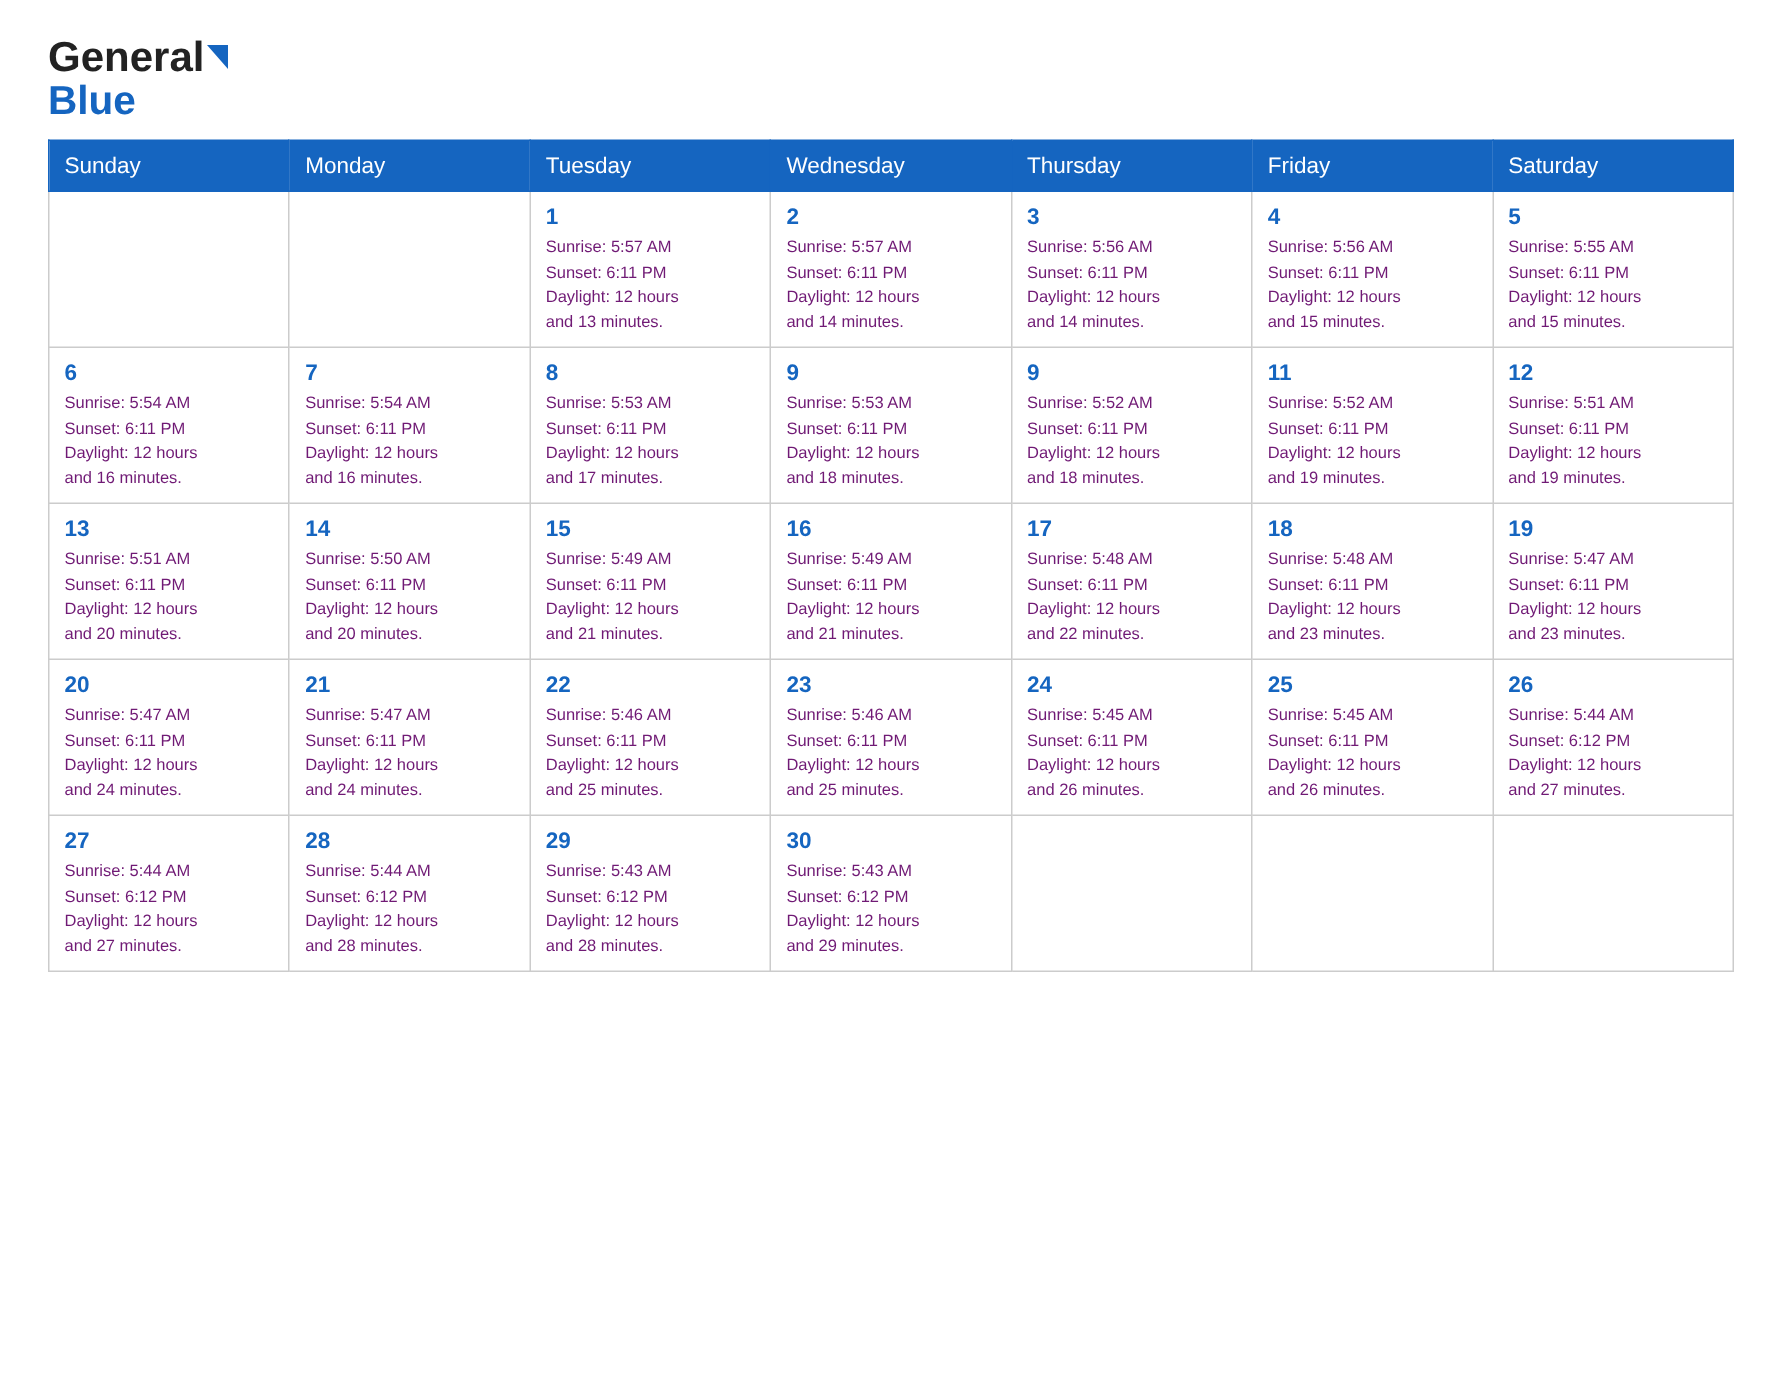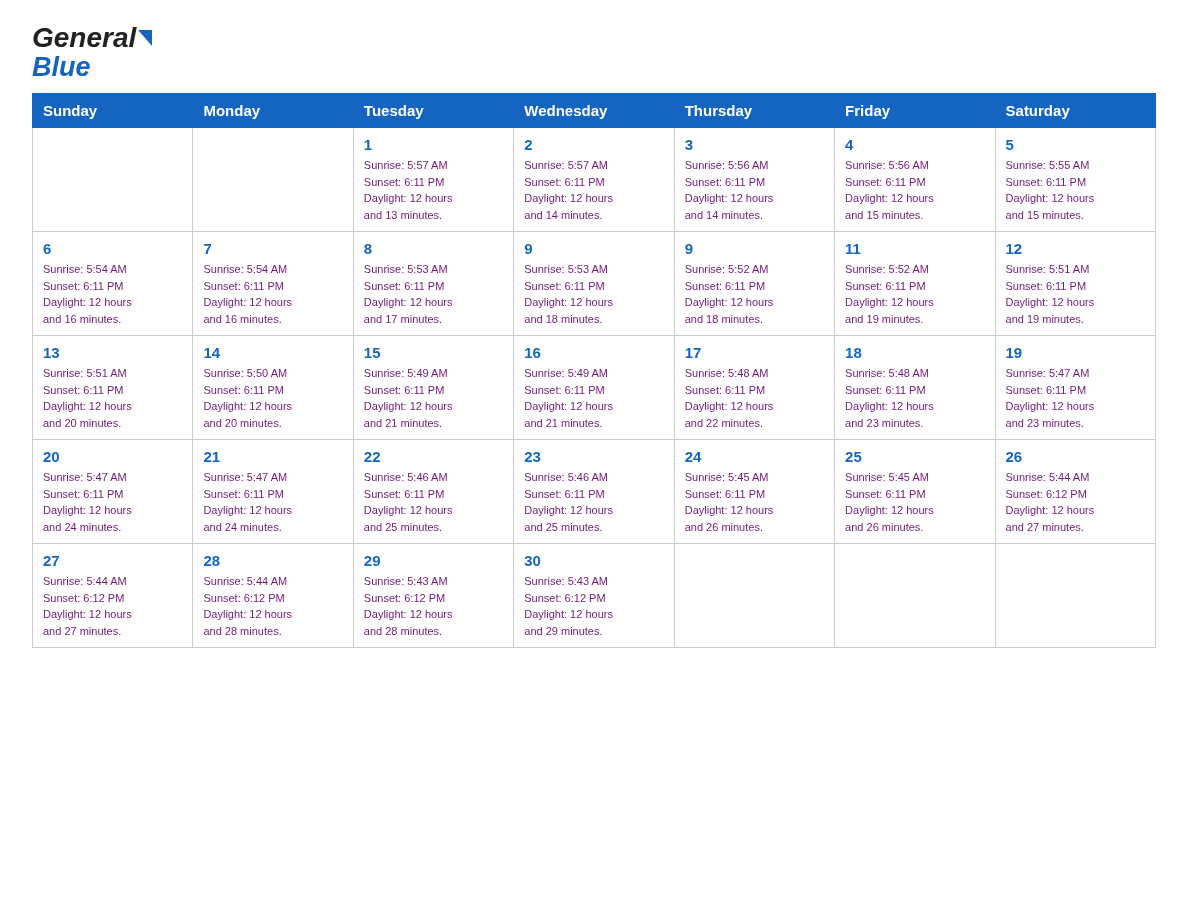--- a/index.html
+++ b/index.html
@@ -9,21 +9,20 @@
       color: #222;
       padding: 24px 32px;
       width: 1188px;
       min-height: 918px;
     }
     .header {
       display: flex;
       justify-content: space-between;
       align-items: flex-start;
       margin-bottom: 10px;
-      font-style: italic;
     }
     .logo {
       display: flex;
       flex-direction: column;
       align-items: flex-start;
     }
     .logo-text {
       font-size: 28px;
       font-weight: bold;
       color: #222;
@@ -61,21 +60,21 @@
     }
     .calendar {
       width: 100%;
       border-collapse: collapse;
       margin-top: 8px;
     }
     .calendar thead tr th {
       background-color: #1565c0;
       color: #fff;
       font-size: 15px;
-      font-weight: bold;
+      font-weight: normal;
       padding: 8px 10px;
       text-align: left;
       border: 1px solid #1565c0;
     }
     .calendar tbody tr td {
       vertical-align: top;
       padding: 8px 10px;
       border: 1px solid #ccc;
       width: calc(100% / 7);
       min-height: 100px;

